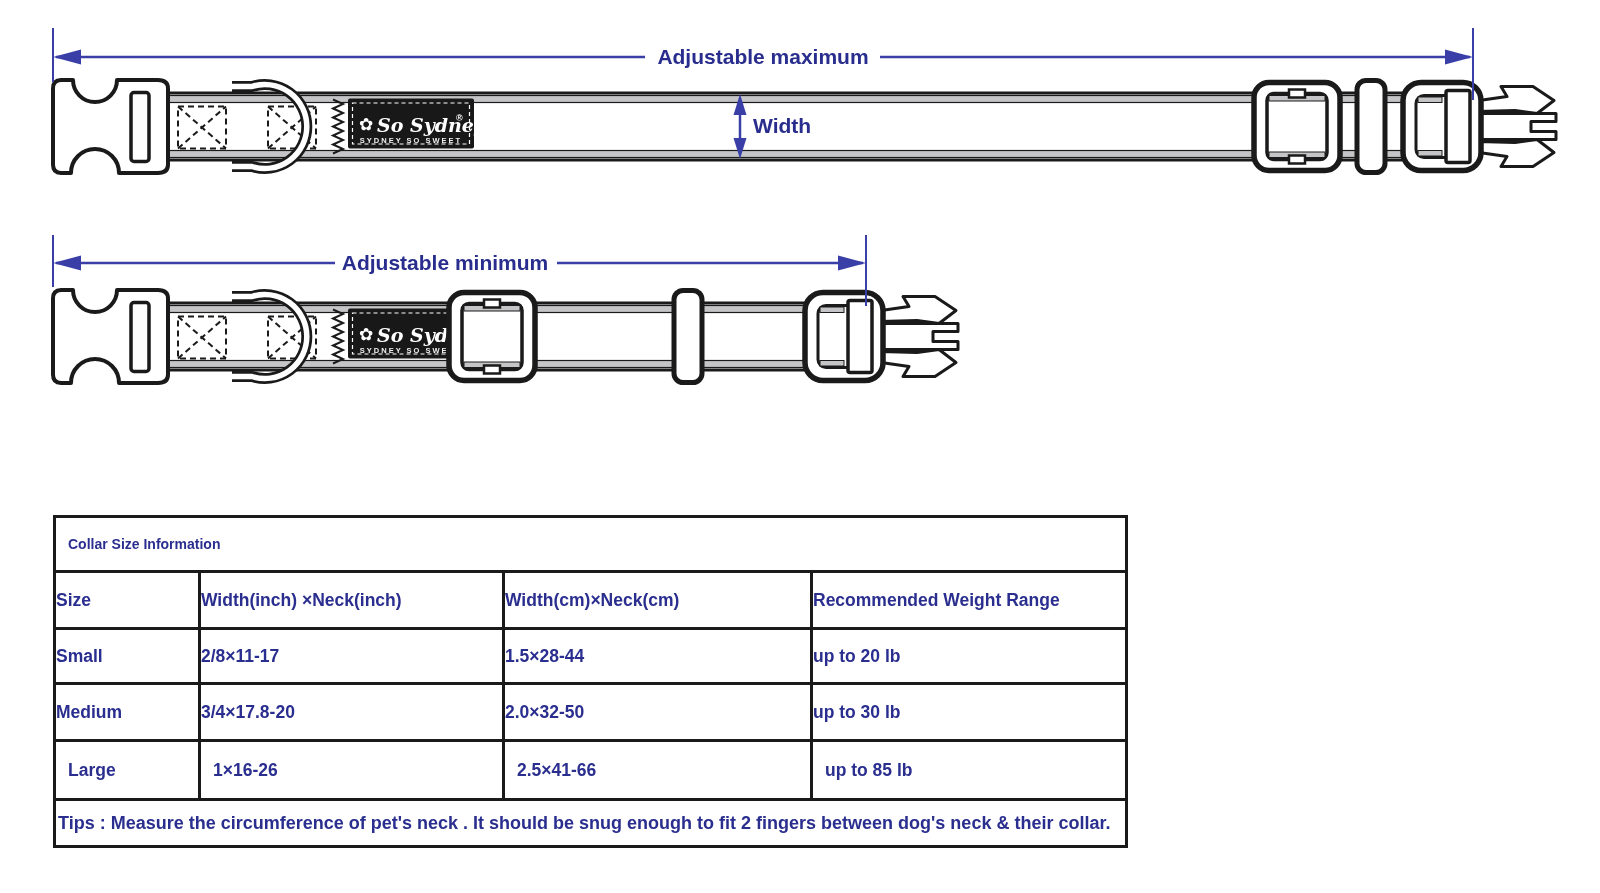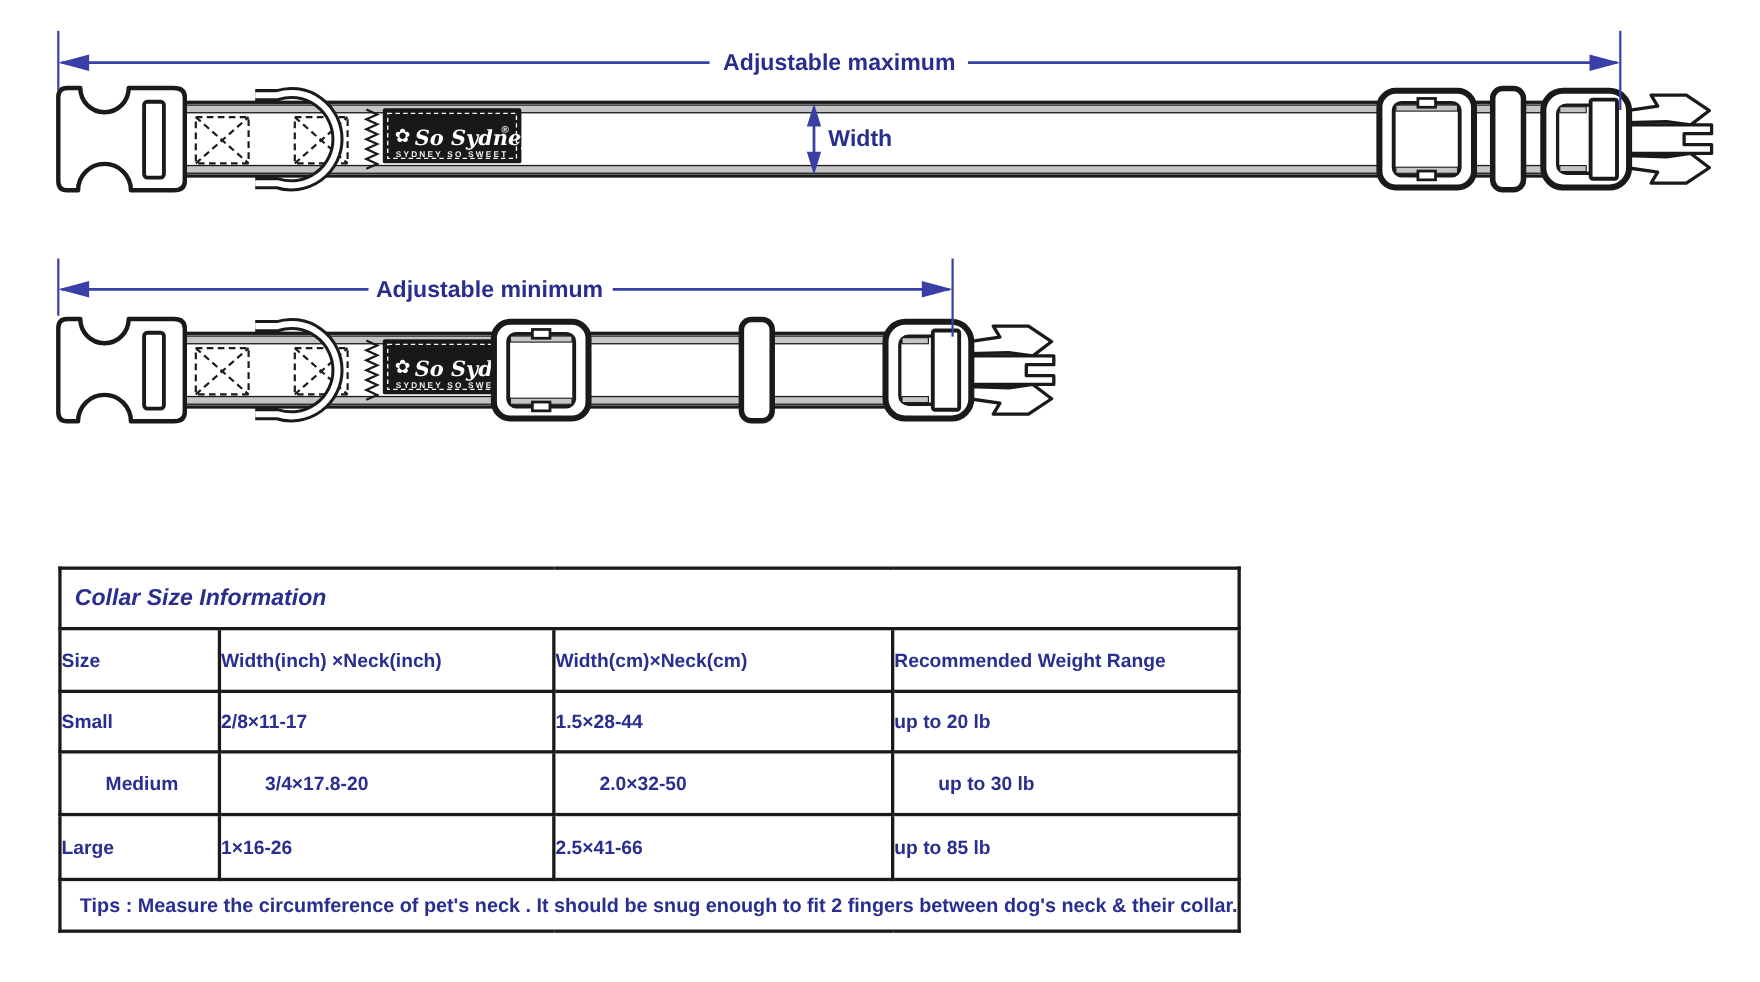--- a/index.html
+++ b/index.html
@@ -23,26 +23,26 @@
   
   #size-table-wrap { position:absolute; left:53px; top:515px; }
   table.size-table {
     border-collapse:collapse; table-layout:fixed; width:1072px;
     color:#2a2e8f; font-weight:700;
   }
   table.size-table td, table.size-table th {
     border:3px solid #1a1a1a; text-align:left; vertical-align:middle;
     font-size:17.5px; padding:0;
   }
-  tr.title-row td { height:52px; text-align:left; padding-left:12px; font-size:21px;font-style:italic; }
+  tr.title-row td { height:52px; text-align:left; padding-left:12px; font-size:14px; }
   tr.head-row th { height:54px; }
   tr.row-small td { height:52px; }
-  tr.row-medium td { height:54px;padding-left:40px; }
-  tr.row-large td { height:56px; }
-  tr.tips-row td { height:44px; text-align:right; padding-left:2px; font-size:18px; white-space:nowrap; }
+  tr.row-medium td { height:54px; }
+  tr.row-large td { height:56px;padding-left:12px; }
+  tr.tips-row td { height:44px; text-align:left; padding-left:2px; font-size:18px; white-space:nowrap; }
 </style>
 </head>
 <body>
 
 <div id="page">
 
   <svg id="diagram" width="1600" height="470" viewBox="0 0 1600 470" xmlns="http://www.w3.org/2000/svg">
 
     <defs>
 

